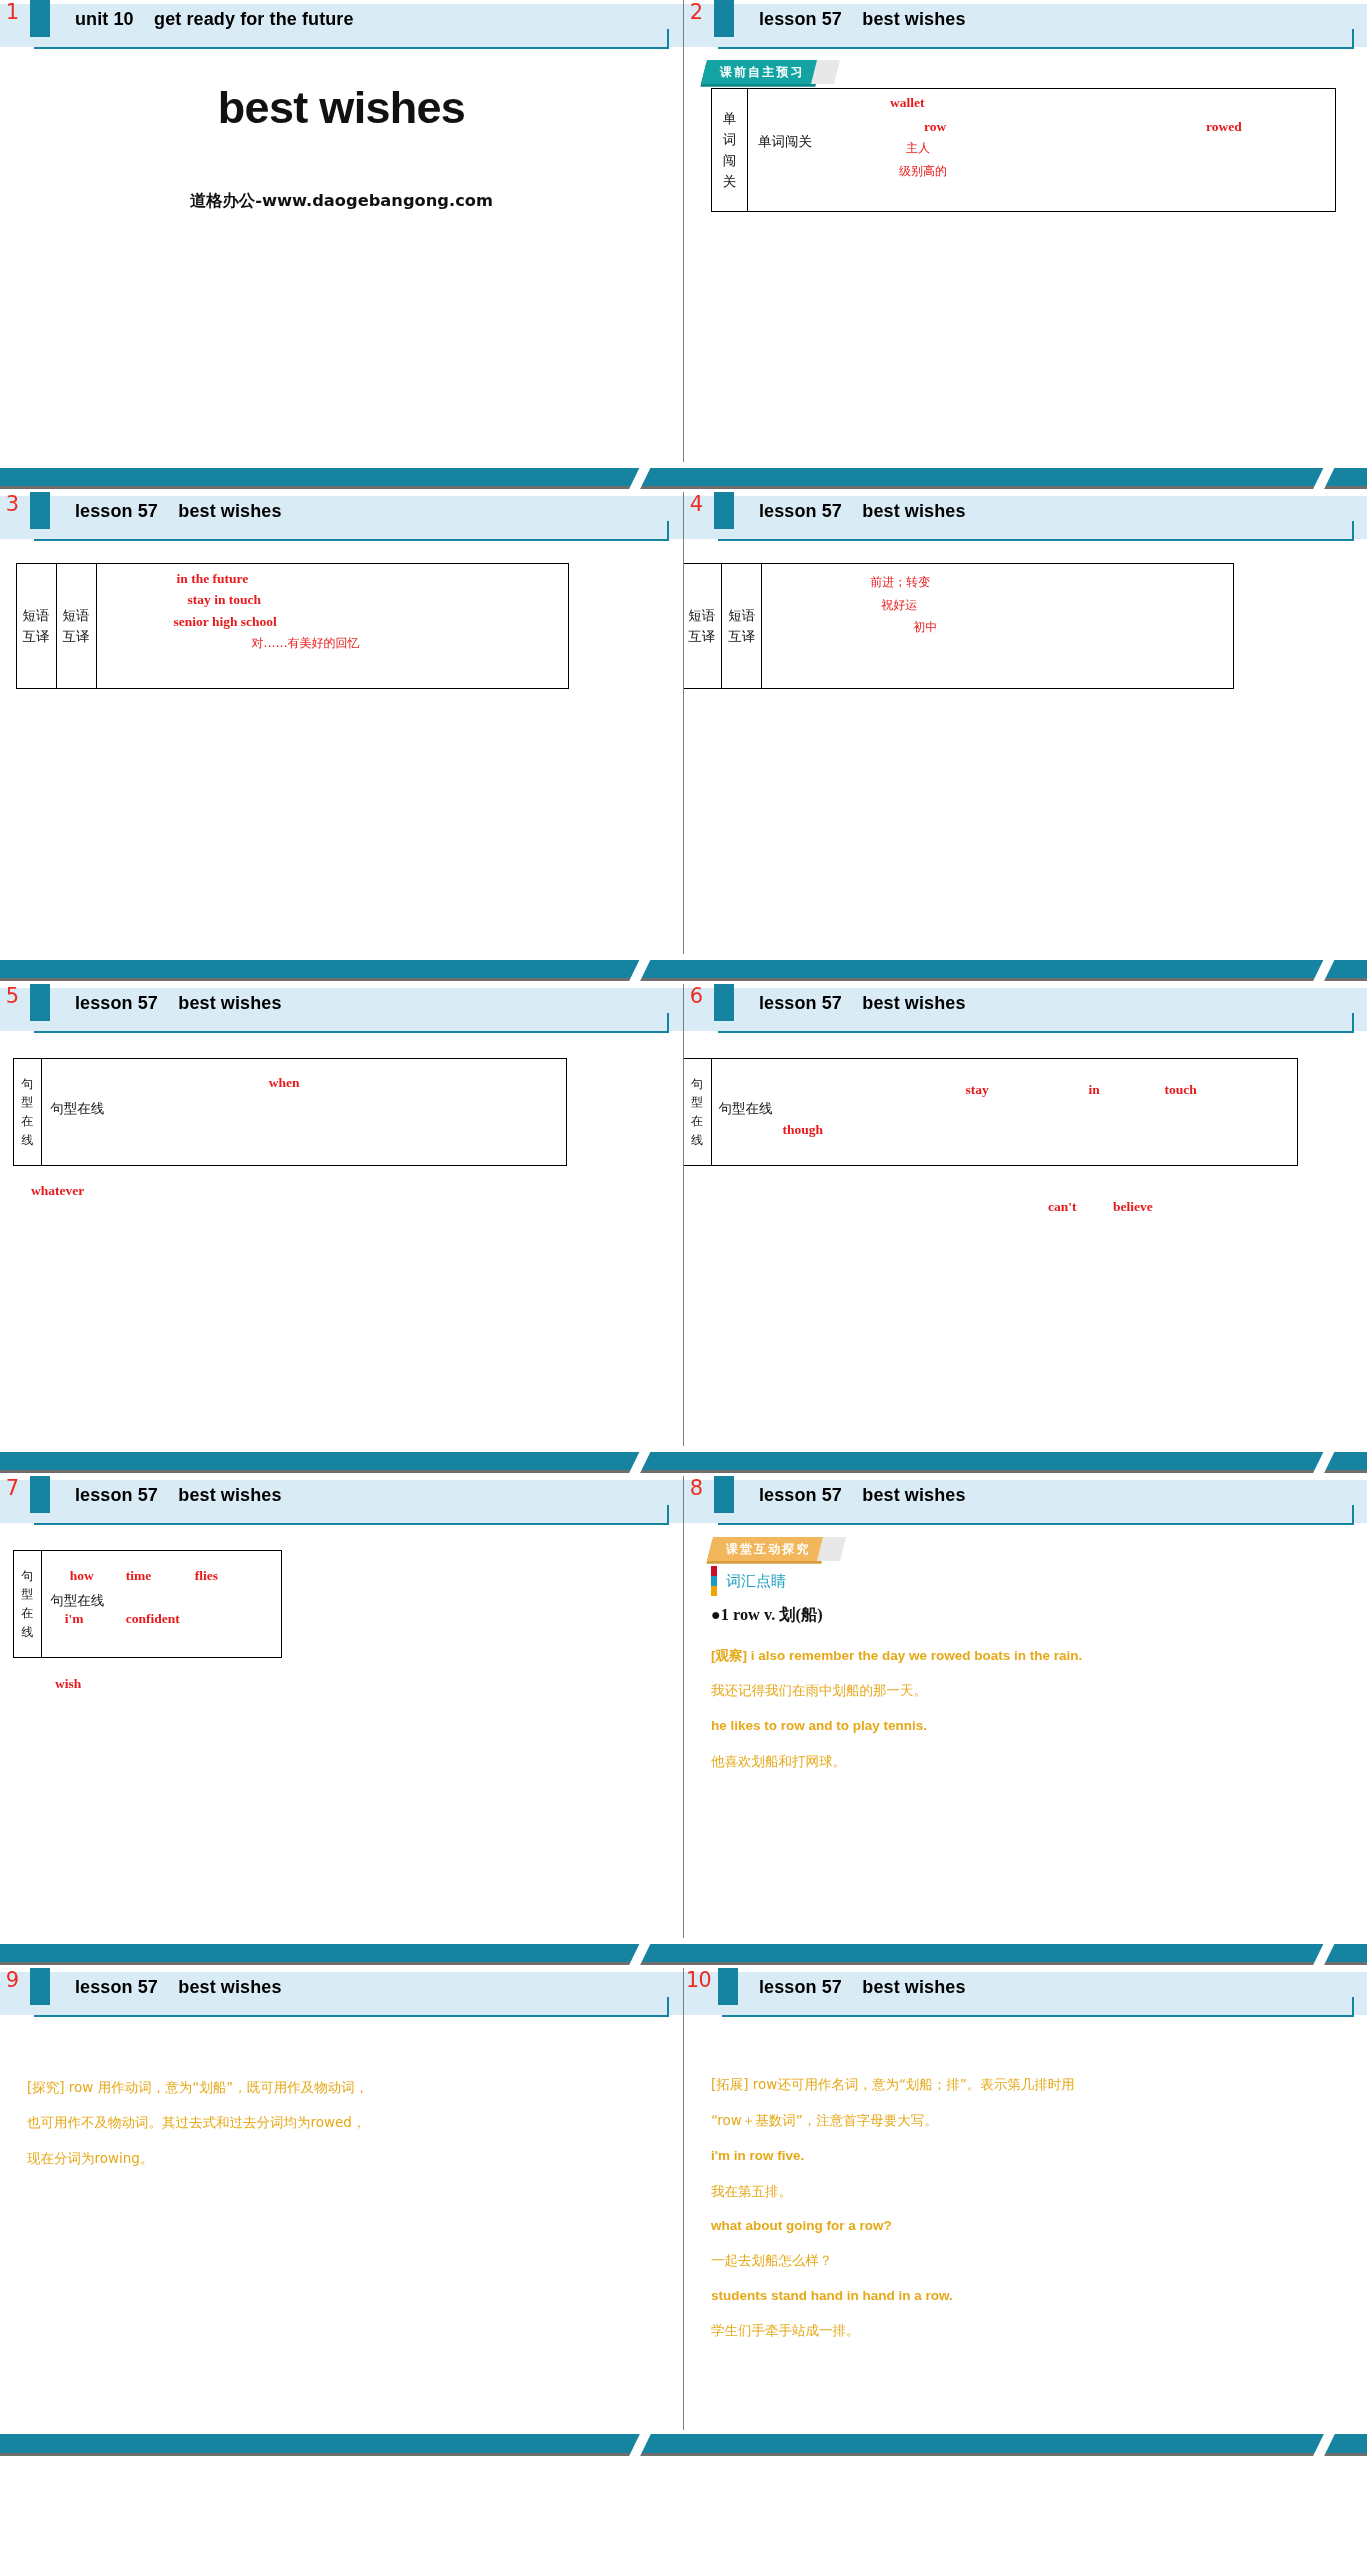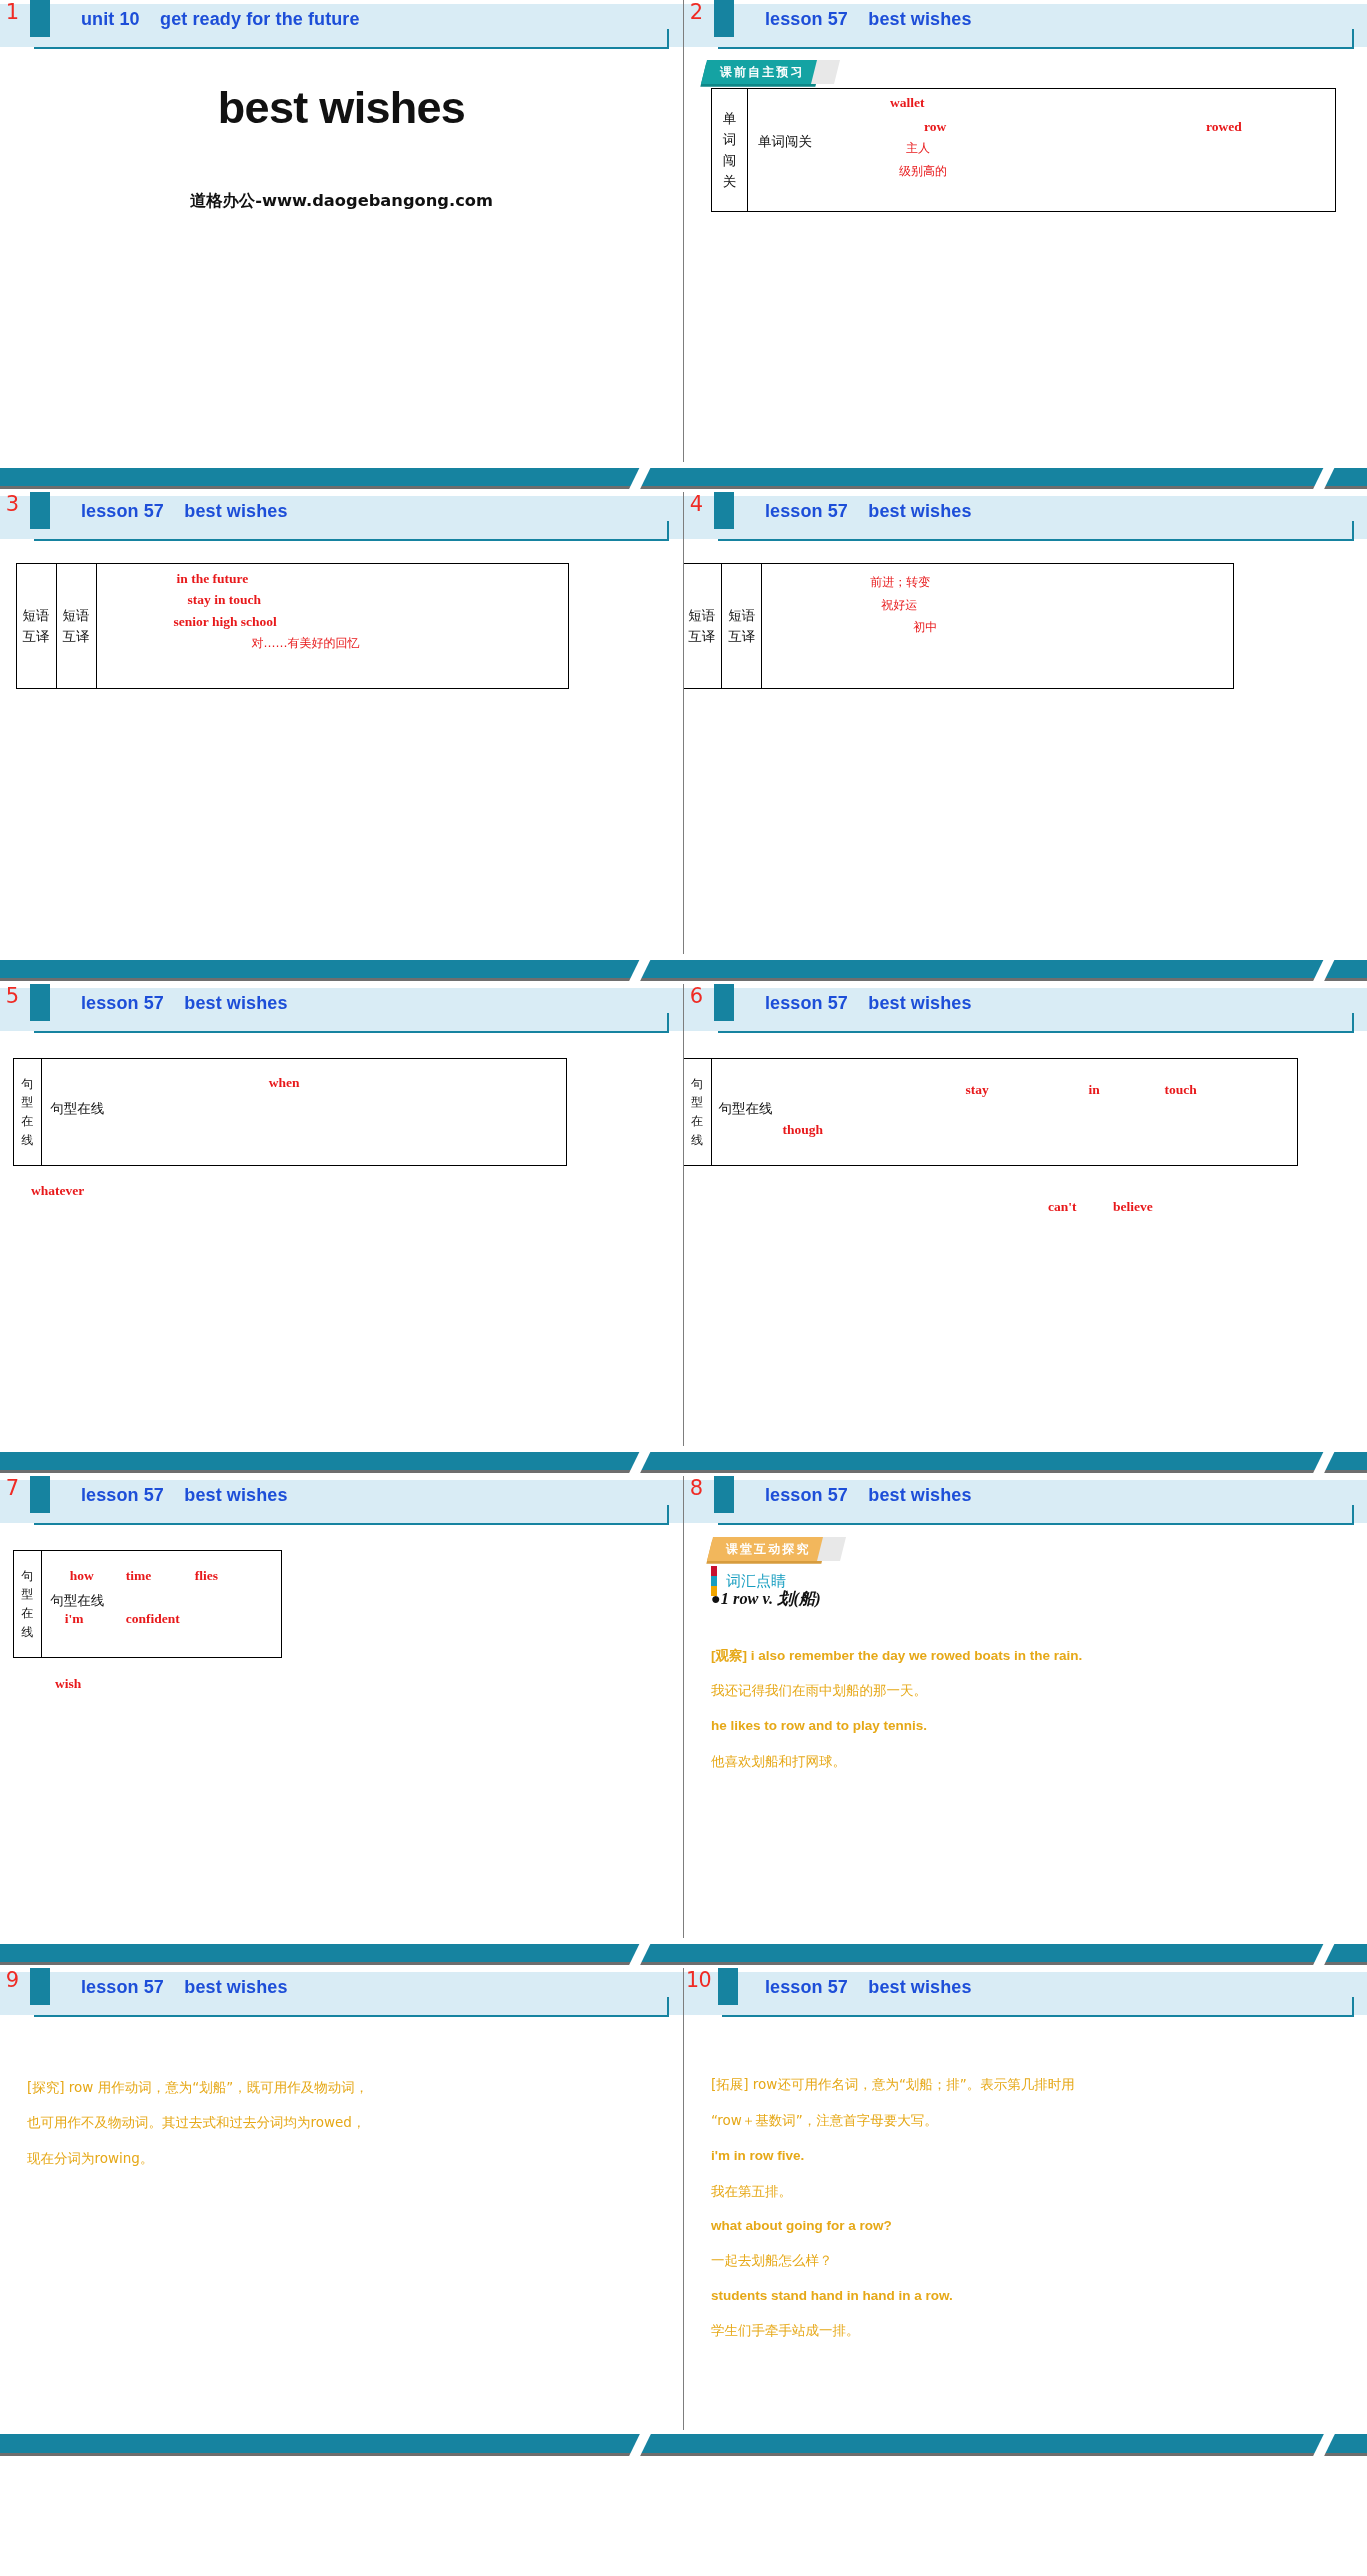--- a/index.html
+++ b/index.html
@@ -69,24 +69,24 @@
     position:absolute;left:5.7px;top:-2.8px;
     color:#ef2b24;
     font-size:21px;
     font-weight:400;
     font-family:"DejaVu Sans",sans-serif;
     line-height:1;
     z-index:3;
   }
   .hdr .num.wide{left:2.1px;font-size:20.6px;letter-spacing:-0.7px;}
   .hdr .title{
-    position:absolute;left:81px;top:5px;
+    position:absolute;left:75px;top:5px;
     font-size:18px;
     font-weight:bold;
-    color:#1d4ed8;
+    color:#000000;
     white-space:pre;
     letter-spacing:0.1px;
   }
   .hdr .ul{
     position:absolute;left:34px;right:14px;bottom:-1.4px;
     height:2.1px;background:#1683a0;
   }
   .hdr .rtick{
     position:absolute;right:14px;bottom:-1.4px;
     width:2.1px;height:20px;background:#1683a0;
@@ -434,21 +434,21 @@
       <div class="body">
         <span>课堂互动探究</span>
       </div>
     </div>
 
     <div class="sec-title" style="left:27px;top:90px;">
       <span class="bars"></span>
       <span>词汇点睛</span>
     </div>
 
-    <div class="entry" style="left:27px;top:112px;font-style:italic;">●1   row v. 划(船)</div>
+    <div class="entry" style="left:27px;top:128px;">●1   row v. 划(船)</div>
 
     <div class="gold" style="left:27px;top:171px;">[观察] i also remember the day we rowed boats in the rain.</div>
     <div class="gold cn" style="left:27px;top:206px;">我还记得我们在雨中划船的那一天。</div>
     <div class="gold" style="left:27px;top:242px;">he likes to row and to play tennis.</div>
     <div class="gold cn" style="left:27px;top:277px;">他喜欢划船和打网球。</div>
   </div>
 
   <div class="rowgap">
       <div class="band second"></div>
     </div>

